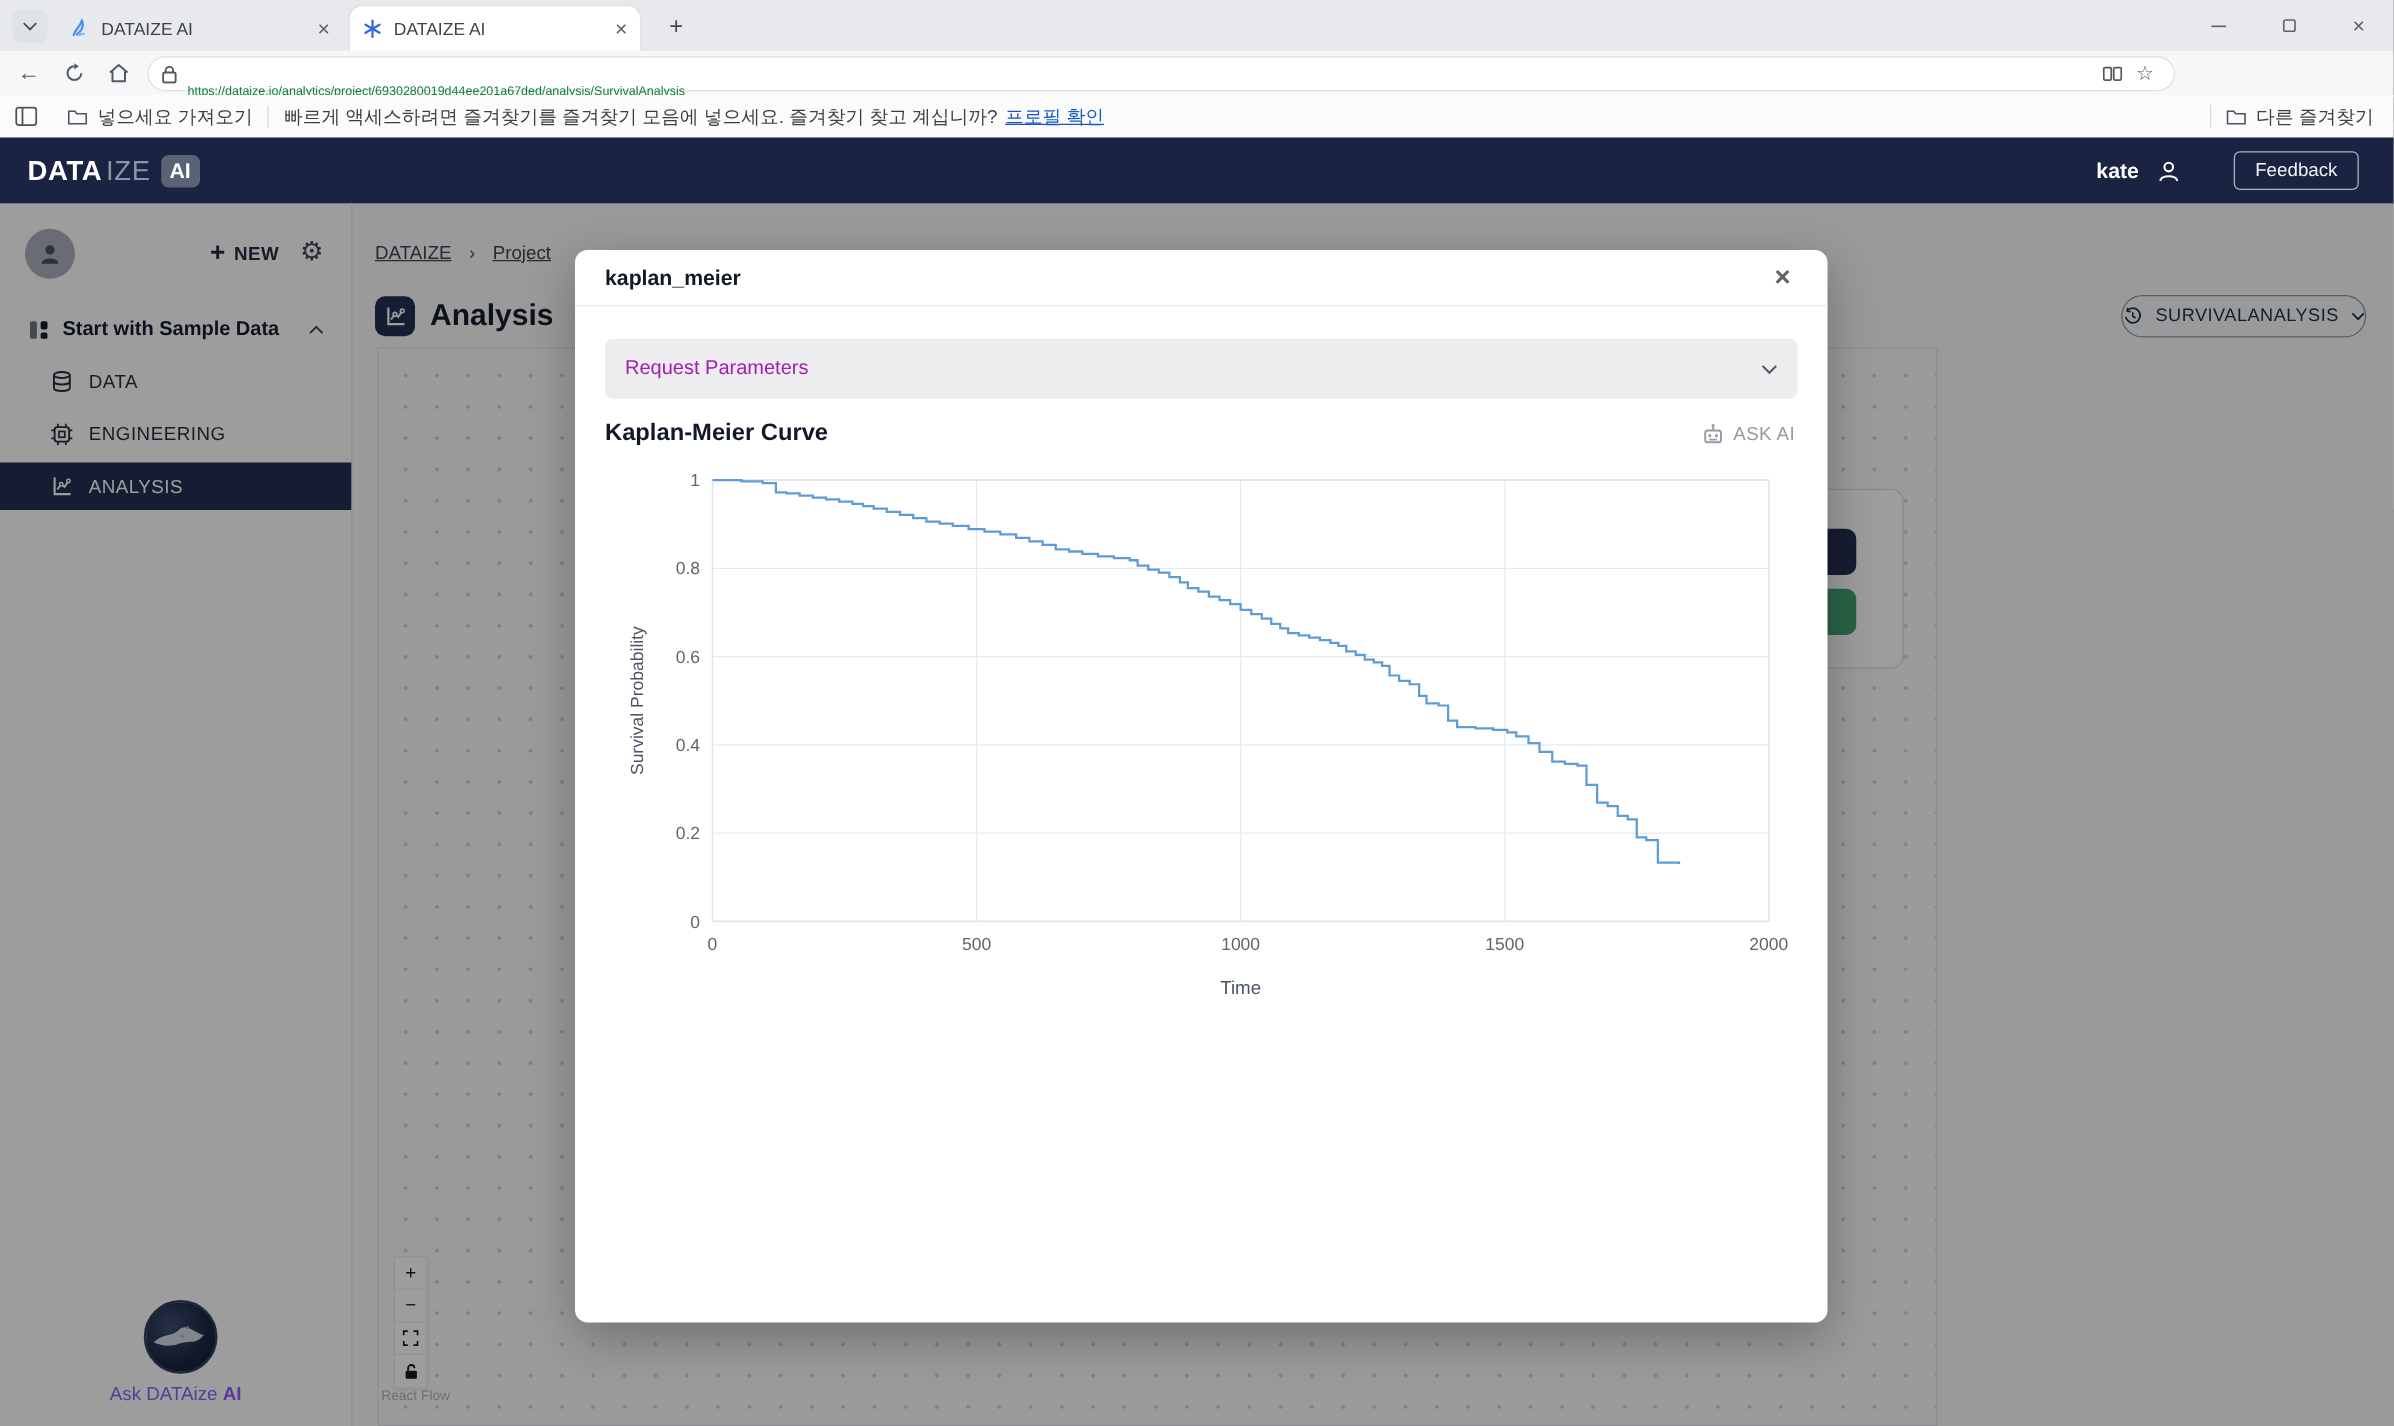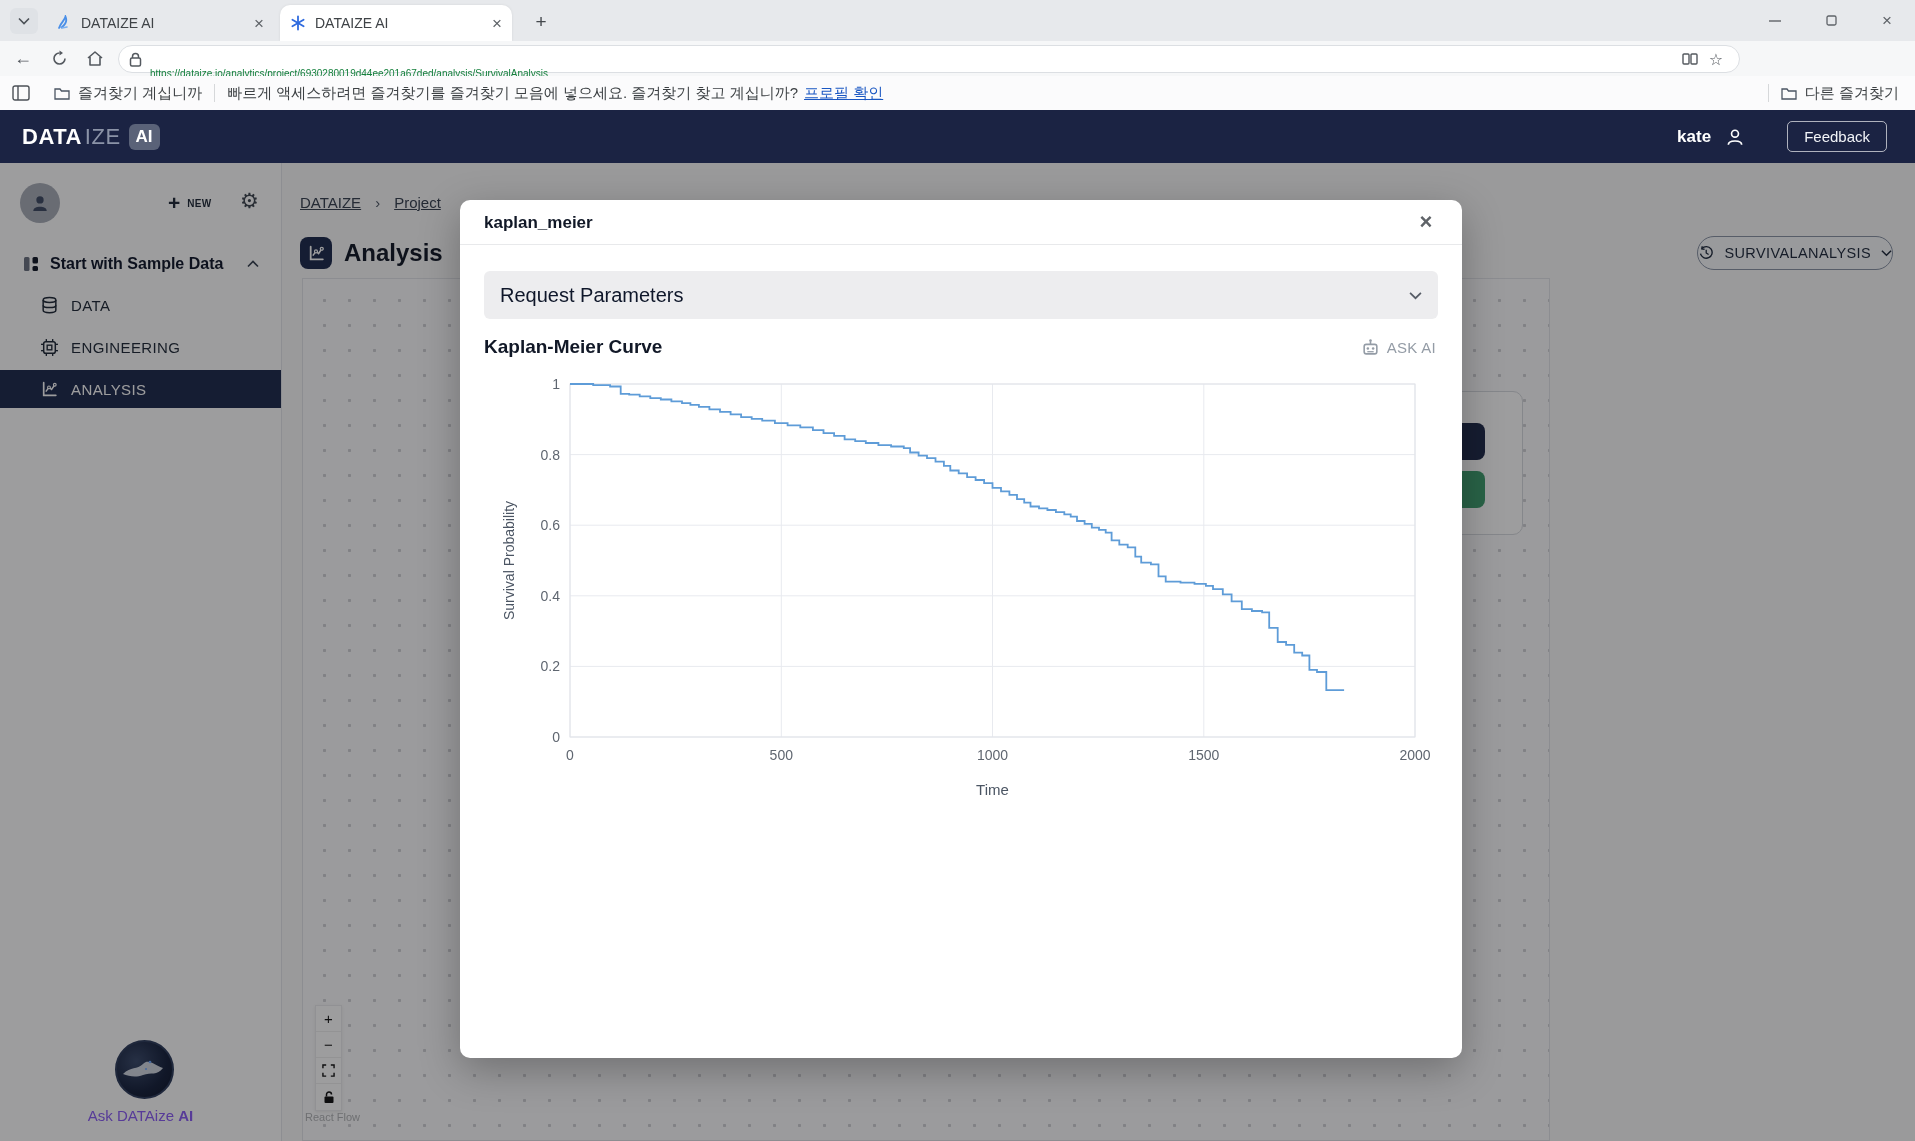--- a/index.html
+++ b/index.html
@@ -41,21 +41,21 @@
   .hdr-right{position:absolute;right:28px;display:flex;align-items:center;}
   .kate{color:#fff;font-weight:bold;font-size:17px;margin-left:36px;}
   .feedback{margin-left:42px;border:1px solid rgba(255,255,255,.65);border-radius:5px;color:#f2f4f8;font-size:15px;padding:6px 16px;}
 
   
   .workspace{position:absolute;left:0;top:163px;width:1915px;height:978px;}
   .sidebar{position:absolute;left:0;top:0;width:281px;height:978px;background:#ffffff;border-right:1px solid #e5e7eb;}
   .sb-avatar{position:absolute;left:20px;top:20px;width:40px;height:40px;border-radius:50%;background:#a9aeb8;display:flex;align-items:center;justify-content:center;}
   .sb-new{position:absolute;left:168px;top:28px;display:flex;align-items:center;color:#1f2937;}
   .sb-new .plus{font-size:21px;font-weight:bold;margin-right:7px;}
-  .sb-new .lbl{font-size:10px;font-weight:bold;letter-spacing:.3px;}
+  .sb-new .lbl{font-size:15px;font-weight:bold;letter-spacing:.3px;}
   .sb-gear{position:absolute;left:240px;top:26px;font-size:21px;color:#3f4650;}
   .sb-group{position:absolute;left:0;top:84px;width:281px;height:34px;display:flex;align-items:center;}
   .sb-group .txt{font-size:16px;font-weight:bold;color:#0f172a;margin-left:10px;flex:1;}
   .sb-item{position:absolute;left:0;width:281px;height:38px;display:flex;align-items:center;color:#1f2937;}
   .sb-item .txt{font-size:15px;letter-spacing:.4px;margin-left:12px;}
   .sb-item.sel{background:#1d2a4d;color:#fff;}
   .asklogo{position:absolute;left:115px;top:877px;width:55px;height:55px;border-radius:50%;background:radial-gradient(circle at 35% 35%,#3a4a6b,#16213c 60%,#0c1326);border:2px solid #2e3c5c;overflow:hidden;}
   .asktext{position:absolute;left:0;top:944px;width:281px;text-align:center;font-size:15px;color:#8b5cf6;}
 
   .canvas{position:absolute;left:281px;top:0;width:1634px;height:978px;background:#fafafa;}
@@ -75,21 +75,21 @@
   .rf-label{position:absolute;left:24px;top:948px;font-size:11px;color:#b1b3b6;}
 
   .dimlayer{position:absolute;left:0;top:0;width:1915px;height:978px;background:rgba(10,10,12,.40);z-index:5;}
 
   
   .modal{position:absolute;left:460px;top:37px;width:1002px;height:858px;background:#fff;border-radius:10px;box-shadow:0 12px 40px rgba(0,0,0,.28);z-index:10;}
   .modal-hdr{position:absolute;left:0;top:0;width:100%;height:45px;border-bottom:1px solid #e8e9eb;box-sizing:border-box;font-weight:bold;}
   .modal-title{position:absolute;left:24px;top:0;line-height:45px;font-size:17px;color:#111827;}
   .modal-close{position:absolute;right:22px;top:8px;width:28px;height:28px;display:flex;align-items:center;justify-content:center;font-size:22px;color:#5f6368;}
   .accordion{position:absolute;left:24px;top:71px;width:954px;height:48px;background:#ededef;border-radius:6px;display:flex;align-items:center;box-sizing:border-box;padding:0 16px;}
-  .accordion .txt{font-size:20px;color:#0f172a;flex:1;}
+  .accordion .txt{font-size:16px;color:#a21caf;flex:1;}
   .sect-title{position:absolute;left:24px;top:136px;font-size:19px;font-weight:bold;color:#111827;}
   .askai{position:absolute;right:26px;top:138px;display:flex;align-items:center;color:#949ca6;}
   .askai .txt{font-size:15px;margin-left:7px;letter-spacing:.3px;}
   .chartwrap{position:absolute;left:24px;top:168px;width:954px;height:450px;}
   .chartwrap svg text{font-family:"Liberation Sans","DejaVu Sans",sans-serif;}
 </style>
 </head>
 <body>
 
 <div class="screen">
@@ -190,21 +190,21 @@
     <div style="margin-left:12px;">
       <svg width="18" height="16" viewBox="0 0 18 16">
           <rect x="1" y="1" width="16" height="14" rx="2" fill="none" stroke="#4c5157" stroke-width="1.4"></rect>
           <line x1="6" y1="1" x2="6" y2="15" stroke="#4c5157" stroke-width="1.4"></line>
         </svg>
     </div>
     <div style="display:flex;align-items:center;margin-left:24px;">
       <svg width="16" height="14" viewBox="0 0 16 14">
           <path d="M1 3 h5 l1.5 2 H15 v8 H1 z" fill="none" stroke="#4b5563" stroke-width="1.3"></path>
         </svg>
-      <span style="margin-left:8px;">즐겨찾기 계십니까</span>
+      <span style="margin-left:8px;">넣으세요 가져오기</span>
     </div>
     <div class="favsep"></div>
     <span>빠르게 액세스하려면 즐겨찾기를 즐겨찾기 모음에 넣으세요. 즐겨찾기 찾고 계십니까?</span>
     <a class="favlink">프로필 확인</a>
     <div style="position:absolute;right:0;display:flex;align-items:center;">
       <div class="favsep"></div>
       <div style="display:flex;align-items:center;margin-right:16px;">
         <svg width="16" height="14" viewBox="0 0 16 14">
             <path d="M1 3 h5 l1.5 2 H15 v8 H1 z" fill="none" stroke="#4b5563" stroke-width="1.3"></path>
           </svg>

